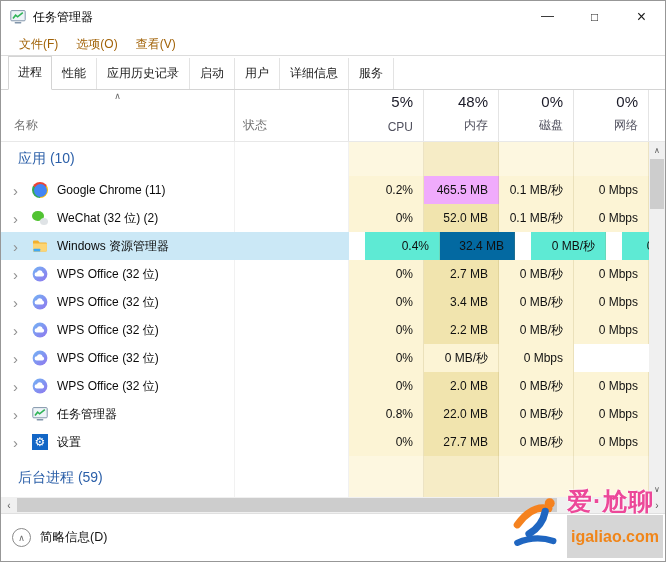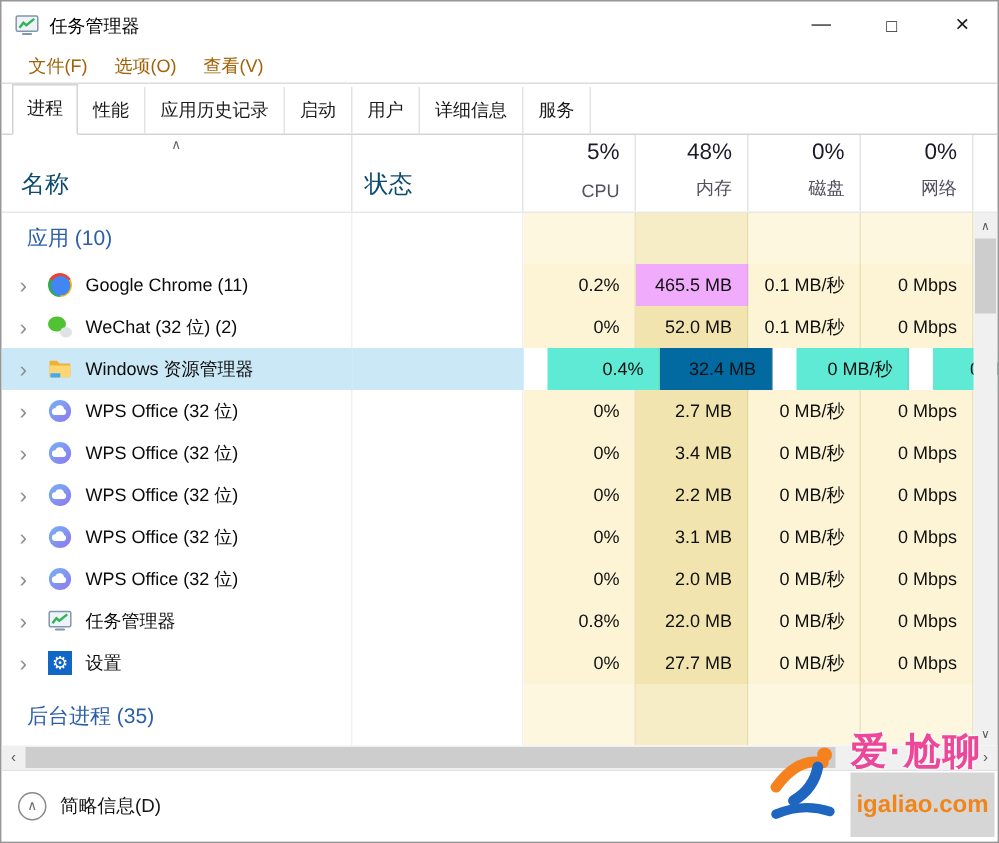--- a/index.html
+++ b/index.html
@@ -31,21 +31,21 @@
 
   
   .thead { height: 52px; flex: 0 0 52px; display: flex; border-bottom: 1px solid #e8e8e8; }
   .hcell { border-right: 1px solid #e4e4e4; position: relative; }
   .hc-name  { flex: 0 0 234px; }
   .hc-status{ flex: 0 0 114px; }
   .hc-metric{ flex: 0 0 75px; display: flex; flex-direction: column; align-items: flex-end;
     justify-content: space-between; padding: 3px 10px 7px 0; }
   .sort-caret { position: absolute; top: 1px; left: 50%; transform: translateX(-50%);
     font-size: 9px; color: #666; }
-  .hlabel { position: absolute; left: 13px; bottom: 7px; font-size: 16px; color: #0c4a6e; }
+  .hlabel { position: absolute; left: 13px; bottom: 7px; font-size: 12px; color: #737373; }
   .hc-status .hlabel { left: 8px; }
   .hval { font-size: 15px; color: #1b1b28; }
   .hmet { font-size: 12px; color: #50505e; }
 
   
   .tbody { height: 355px; flex: 0 0 355px; position: relative; display: flex; flex-direction: column; overflow: hidden; }
   .row { display: flex; height: 28px; flex: 0 0 28px; }
   .row.group { height: 34px; flex: 0 0 34px; }
   .row.group.tall { height: 40px; flex: 0 0 40px; }
   .row.filler { flex: 1 1 auto; height: auto; }
@@ -314,21 +314,20 @@
                 </linearGradient>
               </defs>
               <circle cx="8" cy="8" r="7.4" fill="url(#wpsg)"></circle>
               <path d="M4.7 10.6a2.2 2.2 0 0 1 .2-4.4 3 3 0 0 1 5.8.5 2 2 0 0 1-.3 3.9z" fill="#ffffff"></path>
             </svg>
           </span>
           <span class="pname">WPS Office (32 位)</span>
         </div>
         <div class="cell-status"></div>
         <div class="metric h-light">0%</div>
-        <div class="metric h-mem">3.1 MB</div>
         <div class="metric h-light">0 MB/秒</div>
         <div class="metric h-light">0 Mbps</div>
       </div>
       <div class="row process">
         <div class="cell-name">
           <span class="chev">›</span>
           <span class="app-icon">
             <svg viewBox="0 0 16 16" width="16" height="16">
               <defs>
                 <linearGradient id="wpsg" x1="0" y1="0" x2="1" y2="1">
@@ -373,21 +372,21 @@
           <span class="pname">设置</span>
         </div>
         <div class="cell-status"></div>
         <div class="metric h-light">0%</div>
         <div class="metric h-mem">27.7 MB</div>
         <div class="metric h-light">0 MB/秒</div>
         <div class="metric h-light">0 Mbps</div>
       </div>
       <div class="row group tall">
         <div class="cell-name">
-          <span class="group-label">后台进程 (35)</span>
+          <span class="group-label">后台进程 (59)</span>
         </div>
         <div class="cell-status"></div>
         <div class="metric h-light"></div>
         <div class="metric h-mem"></div>
         <div class="metric h-light"></div>
         <div class="metric h-light"></div>
       </div>
       <div class="row filler">
         <div class="cell-name"></div>
         <div class="cell-status"></div>

